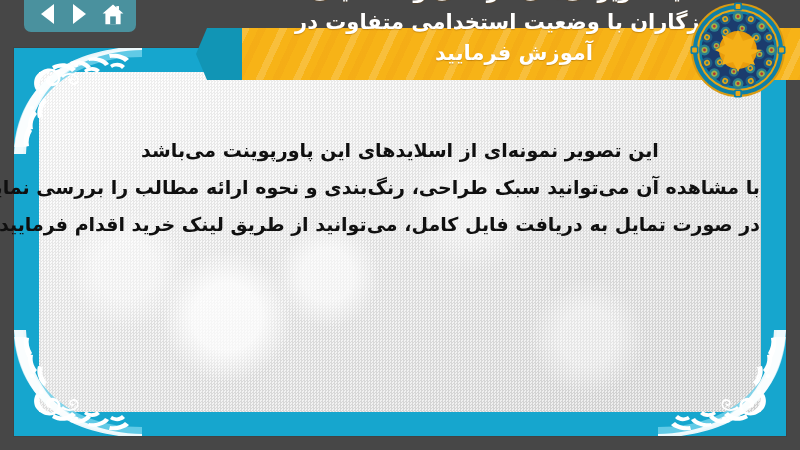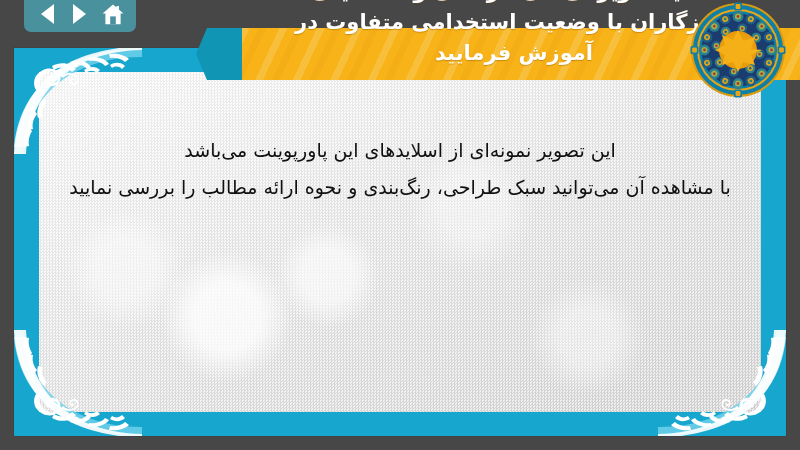--- a/index.html
+++ b/index.html
@@ -98,21 +98,21 @@
   .fil.br{ right:14px; bottom:14px; transform:scale(-1,-1); }
 
   
   #body-text{
     position:absolute; left:40px; right:40px; top:132px;
     direction:rtl; text-align:center;
     z-index:20;
     color:#101010;
     font-size:19px;
     line-height:37px;
-    font-weight:400;
+    font-weight:700;
   }
   #body-text p{ white-space:nowrap; }
 </style>
 </head>
 <body>
 
 <div id="stage">
 
   <div id="card">
     <div id="card-inner"></div>
@@ -184,20 +184,21 @@
       <circle cx="18" cy="60" r="2"></circle>
       <path d="M47 28 c5-4 12-4 16 0 c3 3 1 9-3 9 c-4 0-6-4-4-6 c2-2 4-1 4 1 l-2 0 c0-1-1-1-1 0 c-1 2 1 3 3 3 c3 0 4-4 2-6 c-3-3-9-3-13 1 Z"></path>
       <path d="M70 22 c5-4 12-4 16 0 l-3 3 c-3-3-8-3-11 0 Z"></path>
       <path d="M96 17 c5-3 11-3 15 1 l-3 3 c-3-3-7-3-10-1 Z"></path>
     </g>
   </svg>
 
   <div id="body-text">
     <p>این تصویر نمونه‌ای از اسلایدهای این پاورپوینت می‌باشد</p>
     <p>با مشاهده آن می‌توانید سبک طراحی، رنگ‌بندی و نحوه ارائه مطالب را بررسی نمایید</p>
+    <p>در صورت تمایل به دریافت فایل کامل، می‌توانید از طریق لینک خرید اقدام فرمایید</p>
   </div>
 
   <div id="banner-arrow"></div>
   <div id="banner"></div>
   <div id="title-text">
     <div>مقایسه ویژگی‌های حرفه‌ای و شخصیتی</div>
     <div>آموزگاران با وضعیت استخدامی متفاوت در</div>
     <div>آموزش فرمایید</div>
   </div>
 

